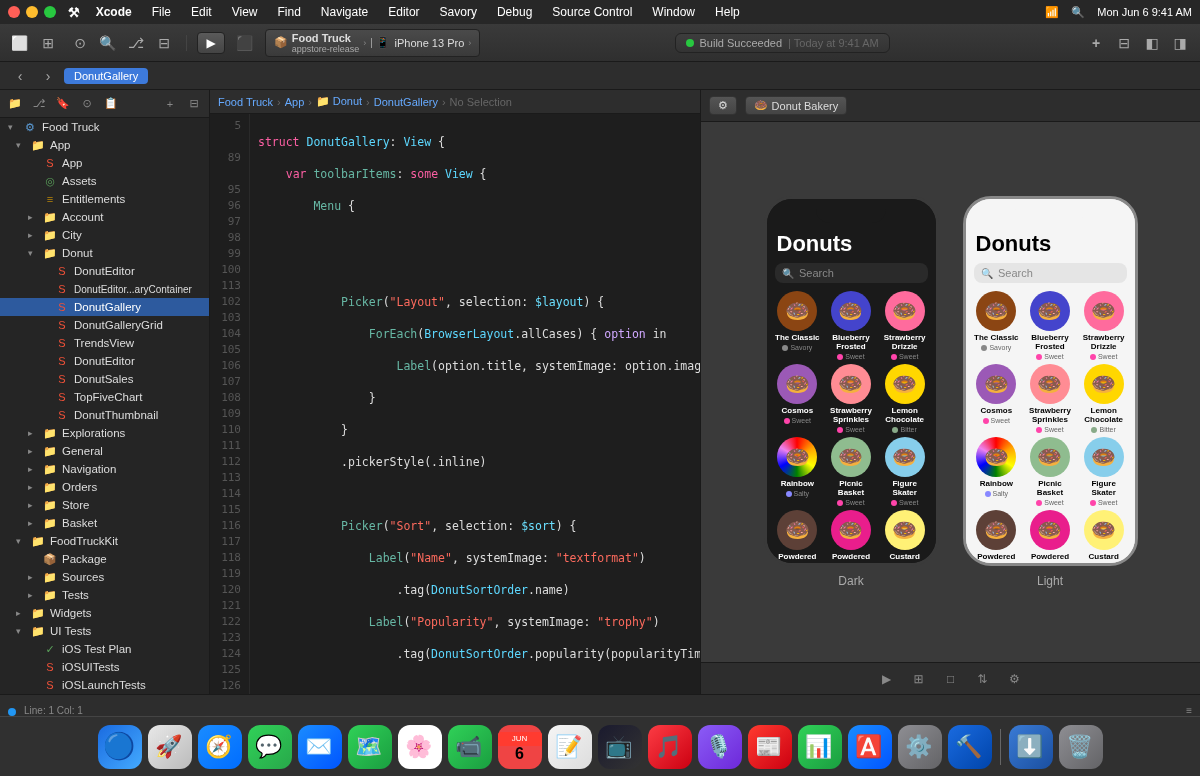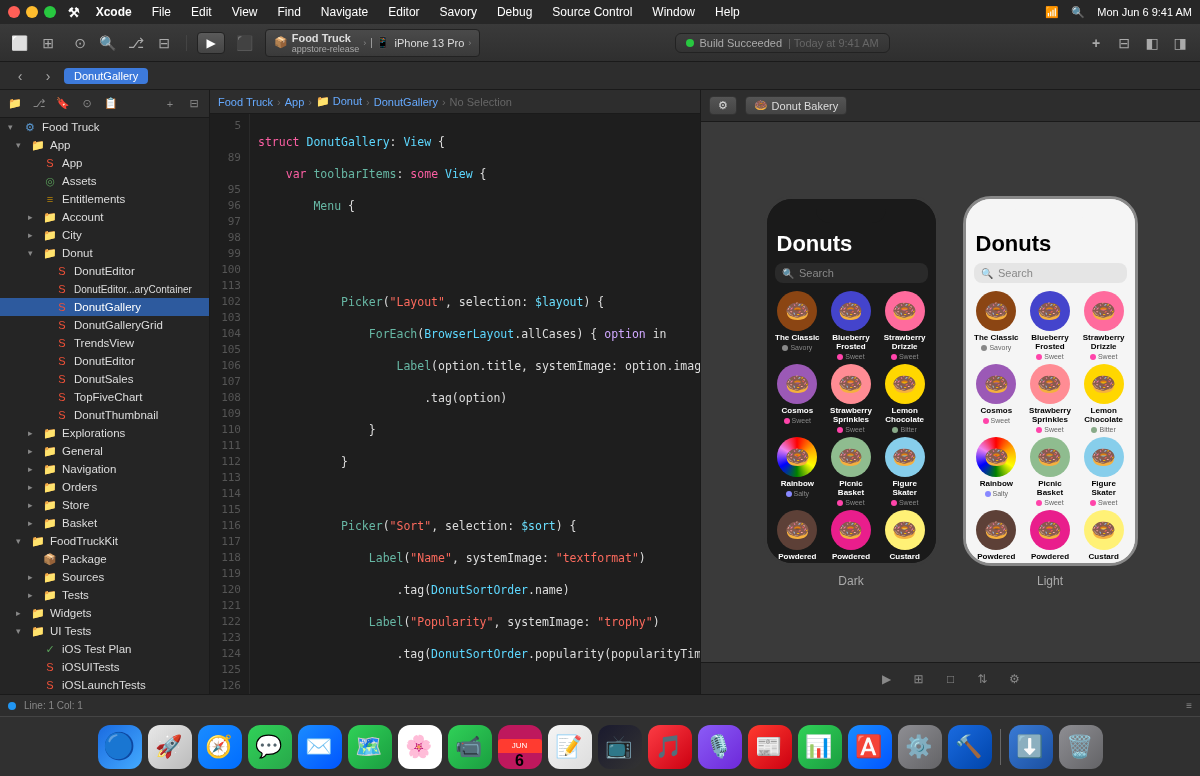--- a/index.html
+++ b/index.html
@@ -424,21 +424,21 @@
       border-radius: 4px;
       display: flex; align-items: center; justify-content: center;
     }
 
     
     .status-bar {
       height: 22px;
       background: #2d2d2d;
       border-top: 1px solid #1a1a1a;
       display: flex;
-      align-items: center;
+      align-items: flex-end;
       padding: 0 8px;
       font-size: 10px;
       color: #888;
       gap: 8px;
     }
     .status-bar-right { margin-left: auto; }
 
     
     .dock {
       height: 60px;
@@ -776,23 +776,23 @@
         </div>
         <div class="code-lines">
 <div class="code-line"><span class="kw">struct </span><span class="type">DonutGallery</span><span class="plain">: </span><span class="type">View</span><span class="plain"> {</span></div>
 <div class="code-line"><span class="plain">    </span><span class="kw">var </span><span class="fn">toolbarItems</span><span class="plain">: </span><span class="kw">some </span><span class="type">View</span><span class="plain"> {</span></div>
 <div class="code-line"><span class="plain">        </span><span class="fn">Menu</span><span class="plain"> {</span></div>
 <div class="code-line"></div>
 <div class="code-line"></div>
 <div class="code-line"><span class="plain">            </span><span class="fn">Picker</span><span class="plain">(</span><span class="str">"Layout"</span><span class="plain">, selection: </span><span class="var">$layout</span><span class="plain">) {</span></div>
 <div class="code-line"><span class="plain">                </span><span class="fn">ForEach</span><span class="plain">(</span><span class="type">BrowserLayout</span><span class="plain">.allCases) { </span><span class="param">option</span><span class="plain"> in</span></div>
 <div class="code-line"><span class="plain">                    </span><span class="fn">Label</span><span class="plain">(option.title, systemImage: option.imageName)</span></div>
-<div class="code-line"><span class="plain">                        .tag(option)</span></div>
 <div class="code-line"><span class="plain">                }</span></div>
 <div class="code-line"><span class="plain">            }</span></div>
+<div class="code-line"><span class="plain">            .pickerStyle(.inline)</span></div>
 <div class="code-line"></div>
 <div class="code-line"><span class="plain">            </span><span class="fn">Picker</span><span class="plain">(</span><span class="str">"Sort"</span><span class="plain">, selection: </span><span class="var">$sort</span><span class="plain">) {</span></div>
 <div class="code-line"><span class="plain">                </span><span class="fn">Label</span><span class="plain">(</span><span class="str">"Name"</span><span class="plain">, systemImage: </span><span class="str">"textformat"</span><span class="plain">)</span></div>
 <div class="code-line"><span class="plain">                    .tag(</span><span class="type">DonutSortOrder</span><span class="plain">.name)</span></div>
 <div class="code-line"><span class="plain">                </span><span class="fn">Label</span><span class="plain">(</span><span class="str">"Popularity"</span><span class="plain">, systemImage: </span><span class="str">"trophy"</span><span class="plain">)</span></div>
 <div class="code-line"><span class="plain">                    .tag(</span><span class="type">DonutSortOrder</span><span class="plain">.popularity(popularityTimeframe))</span></div>
 
 
 
 
@@ -1030,21 +1030,21 @@
   </div>
   <div class="dock-item" style="background:linear-gradient(135deg,#30d158,#1a9e40);">
     <span>🗺️</span>
   </div>
   <div class="dock-item" style="background:#fff;">
     <span>🌸</span>
   </div>
   <div class="dock-item" style="background:linear-gradient(135deg,#30d158,#1a9e40);">
     <span>📹</span>
   </div>
-  <div class="dock-item" style="background:#be185d;color:#000;align-items:flex-end;">
+  <div class="dock-item" style="background:#ef4444;color:#000;">
     <span style="font-size:14px;display:flex;flex-direction:column;align-items:center;">
         <span style="background:#ff3b30;color:#fff;width:44px;height:14px;display:flex;align-items:center;justify-content:center;font-size:8px;border-radius:3px 3px 0 0;">JUN</span>
         <span style="font-size:16px;line-height:1;color:#000;font-weight:600;">6</span>
       </span>
   </div>
   <div class="dock-item" style="background:linear-gradient(135deg,#f5f5f5,#ddd);">
     <span>📝</span>
   </div>
   <div class="dock-item" style="background:linear-gradient(135deg,#1a1a2e,#333);">
     <span>📺</span>

